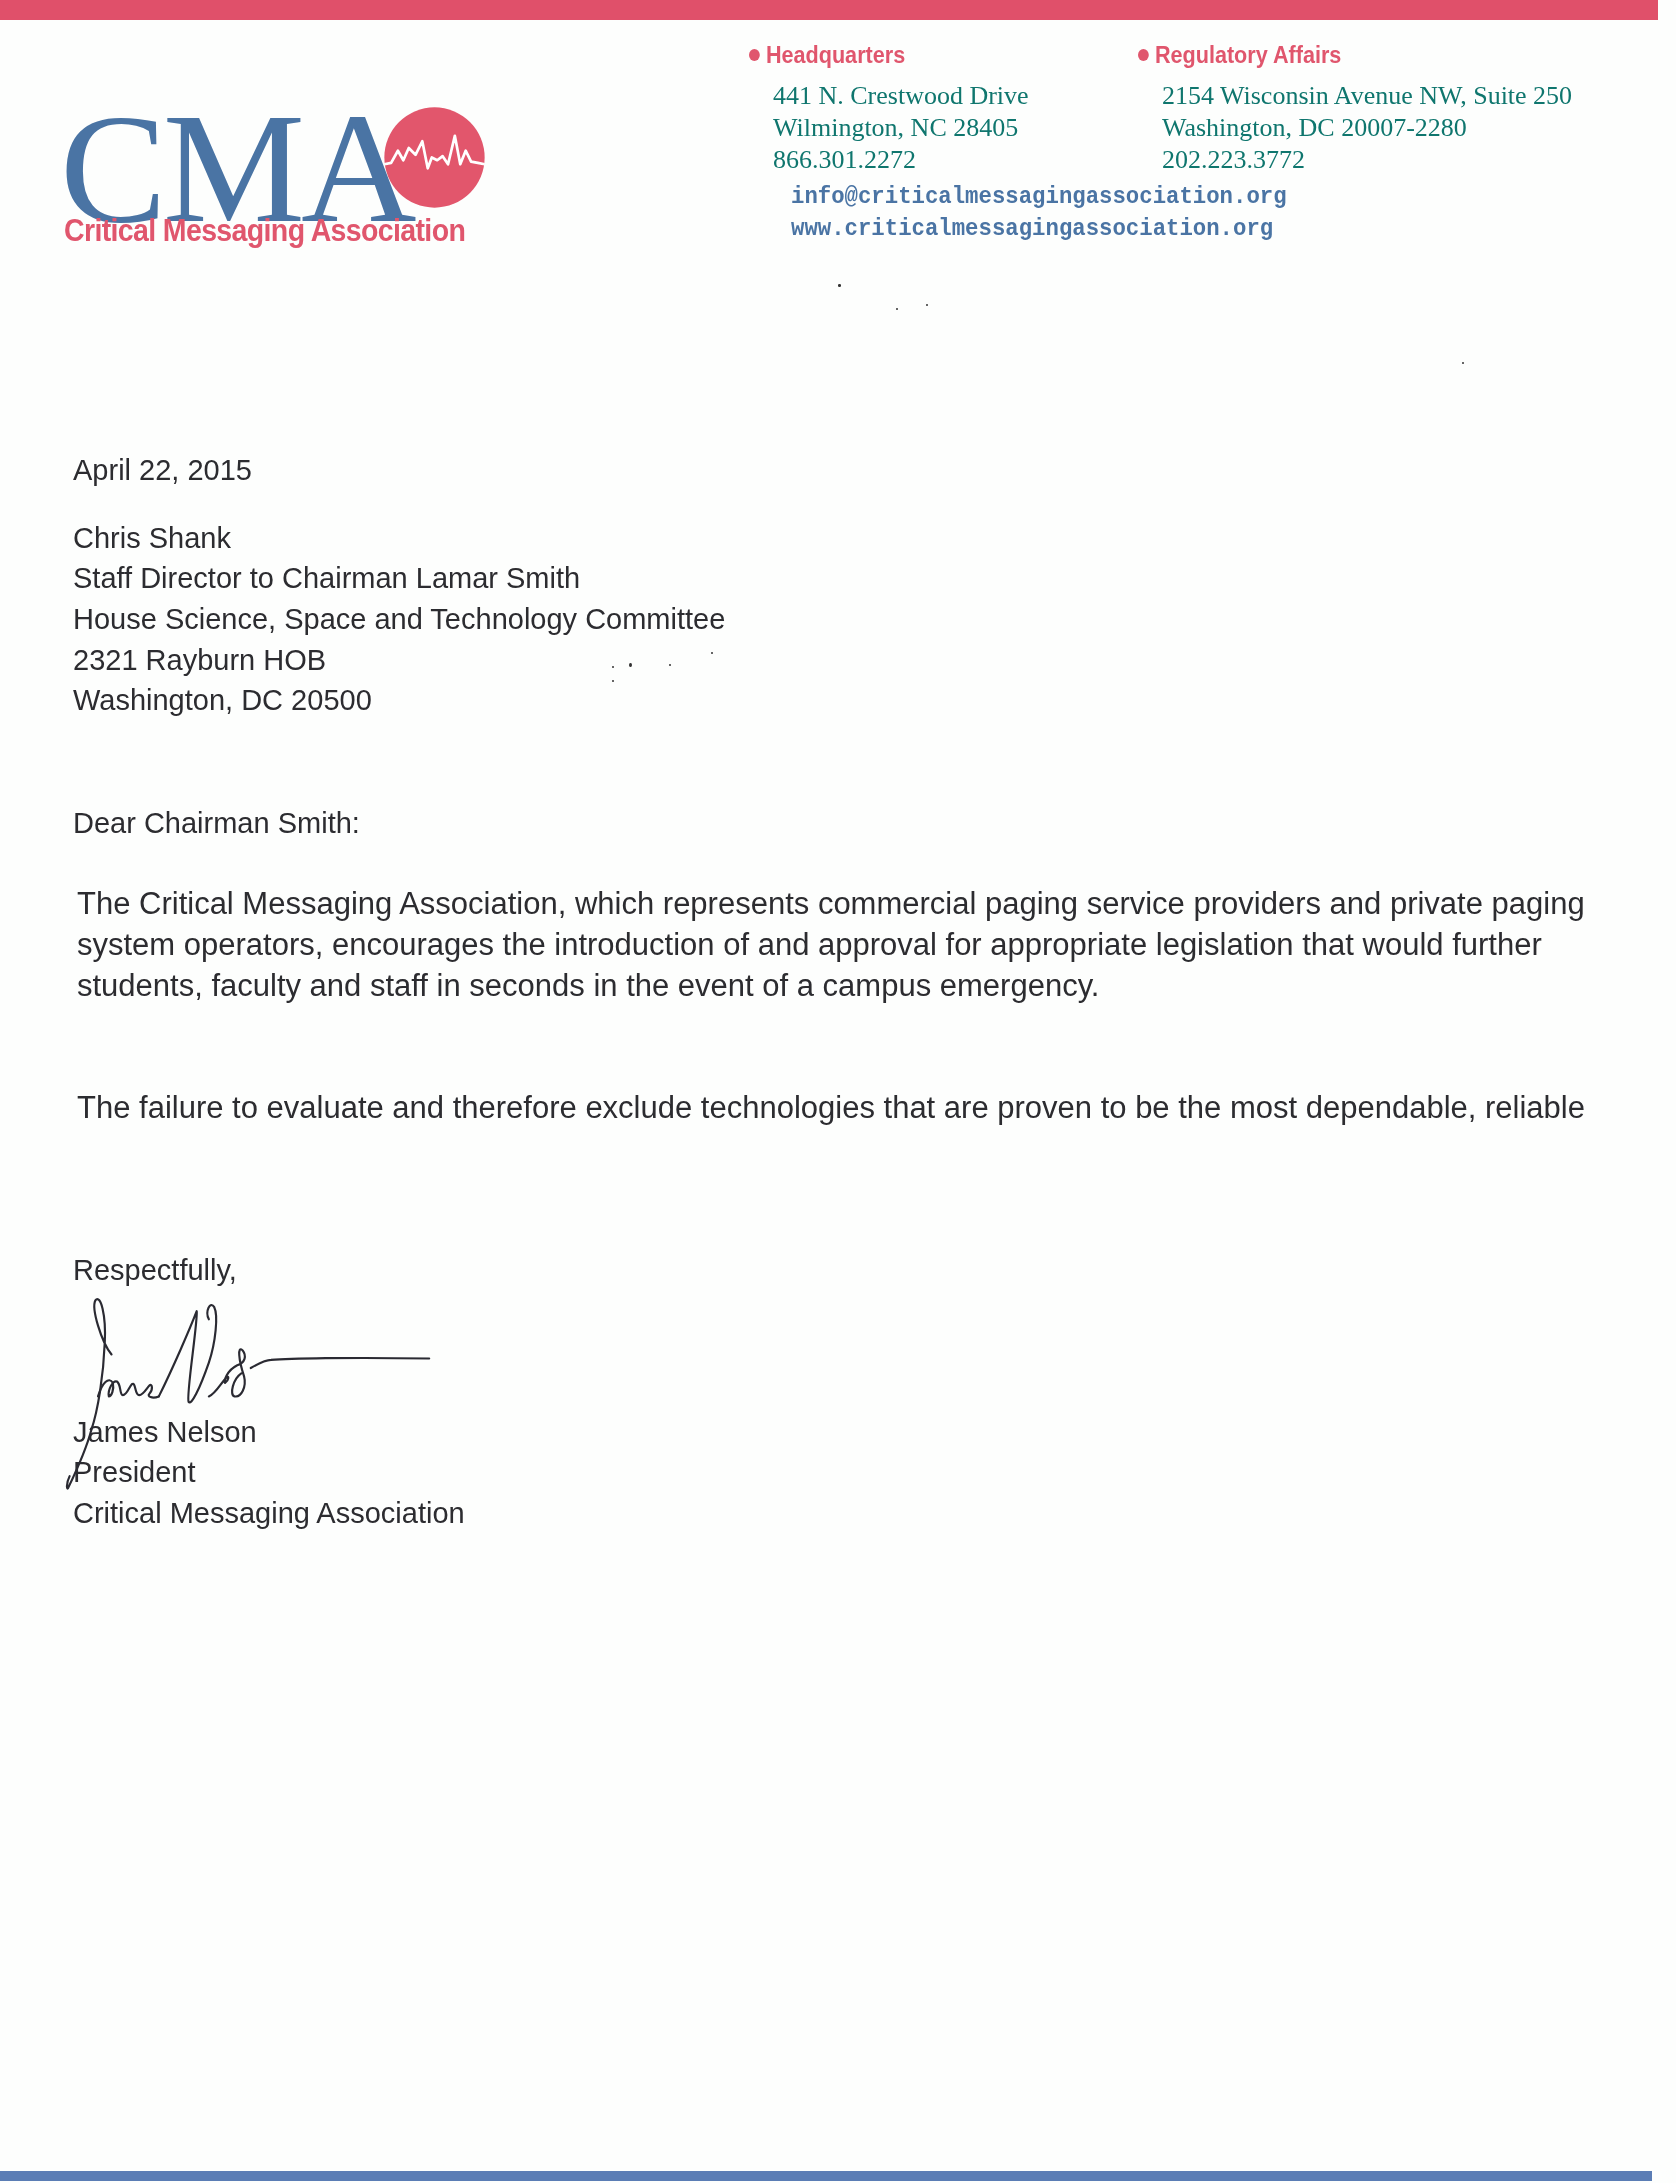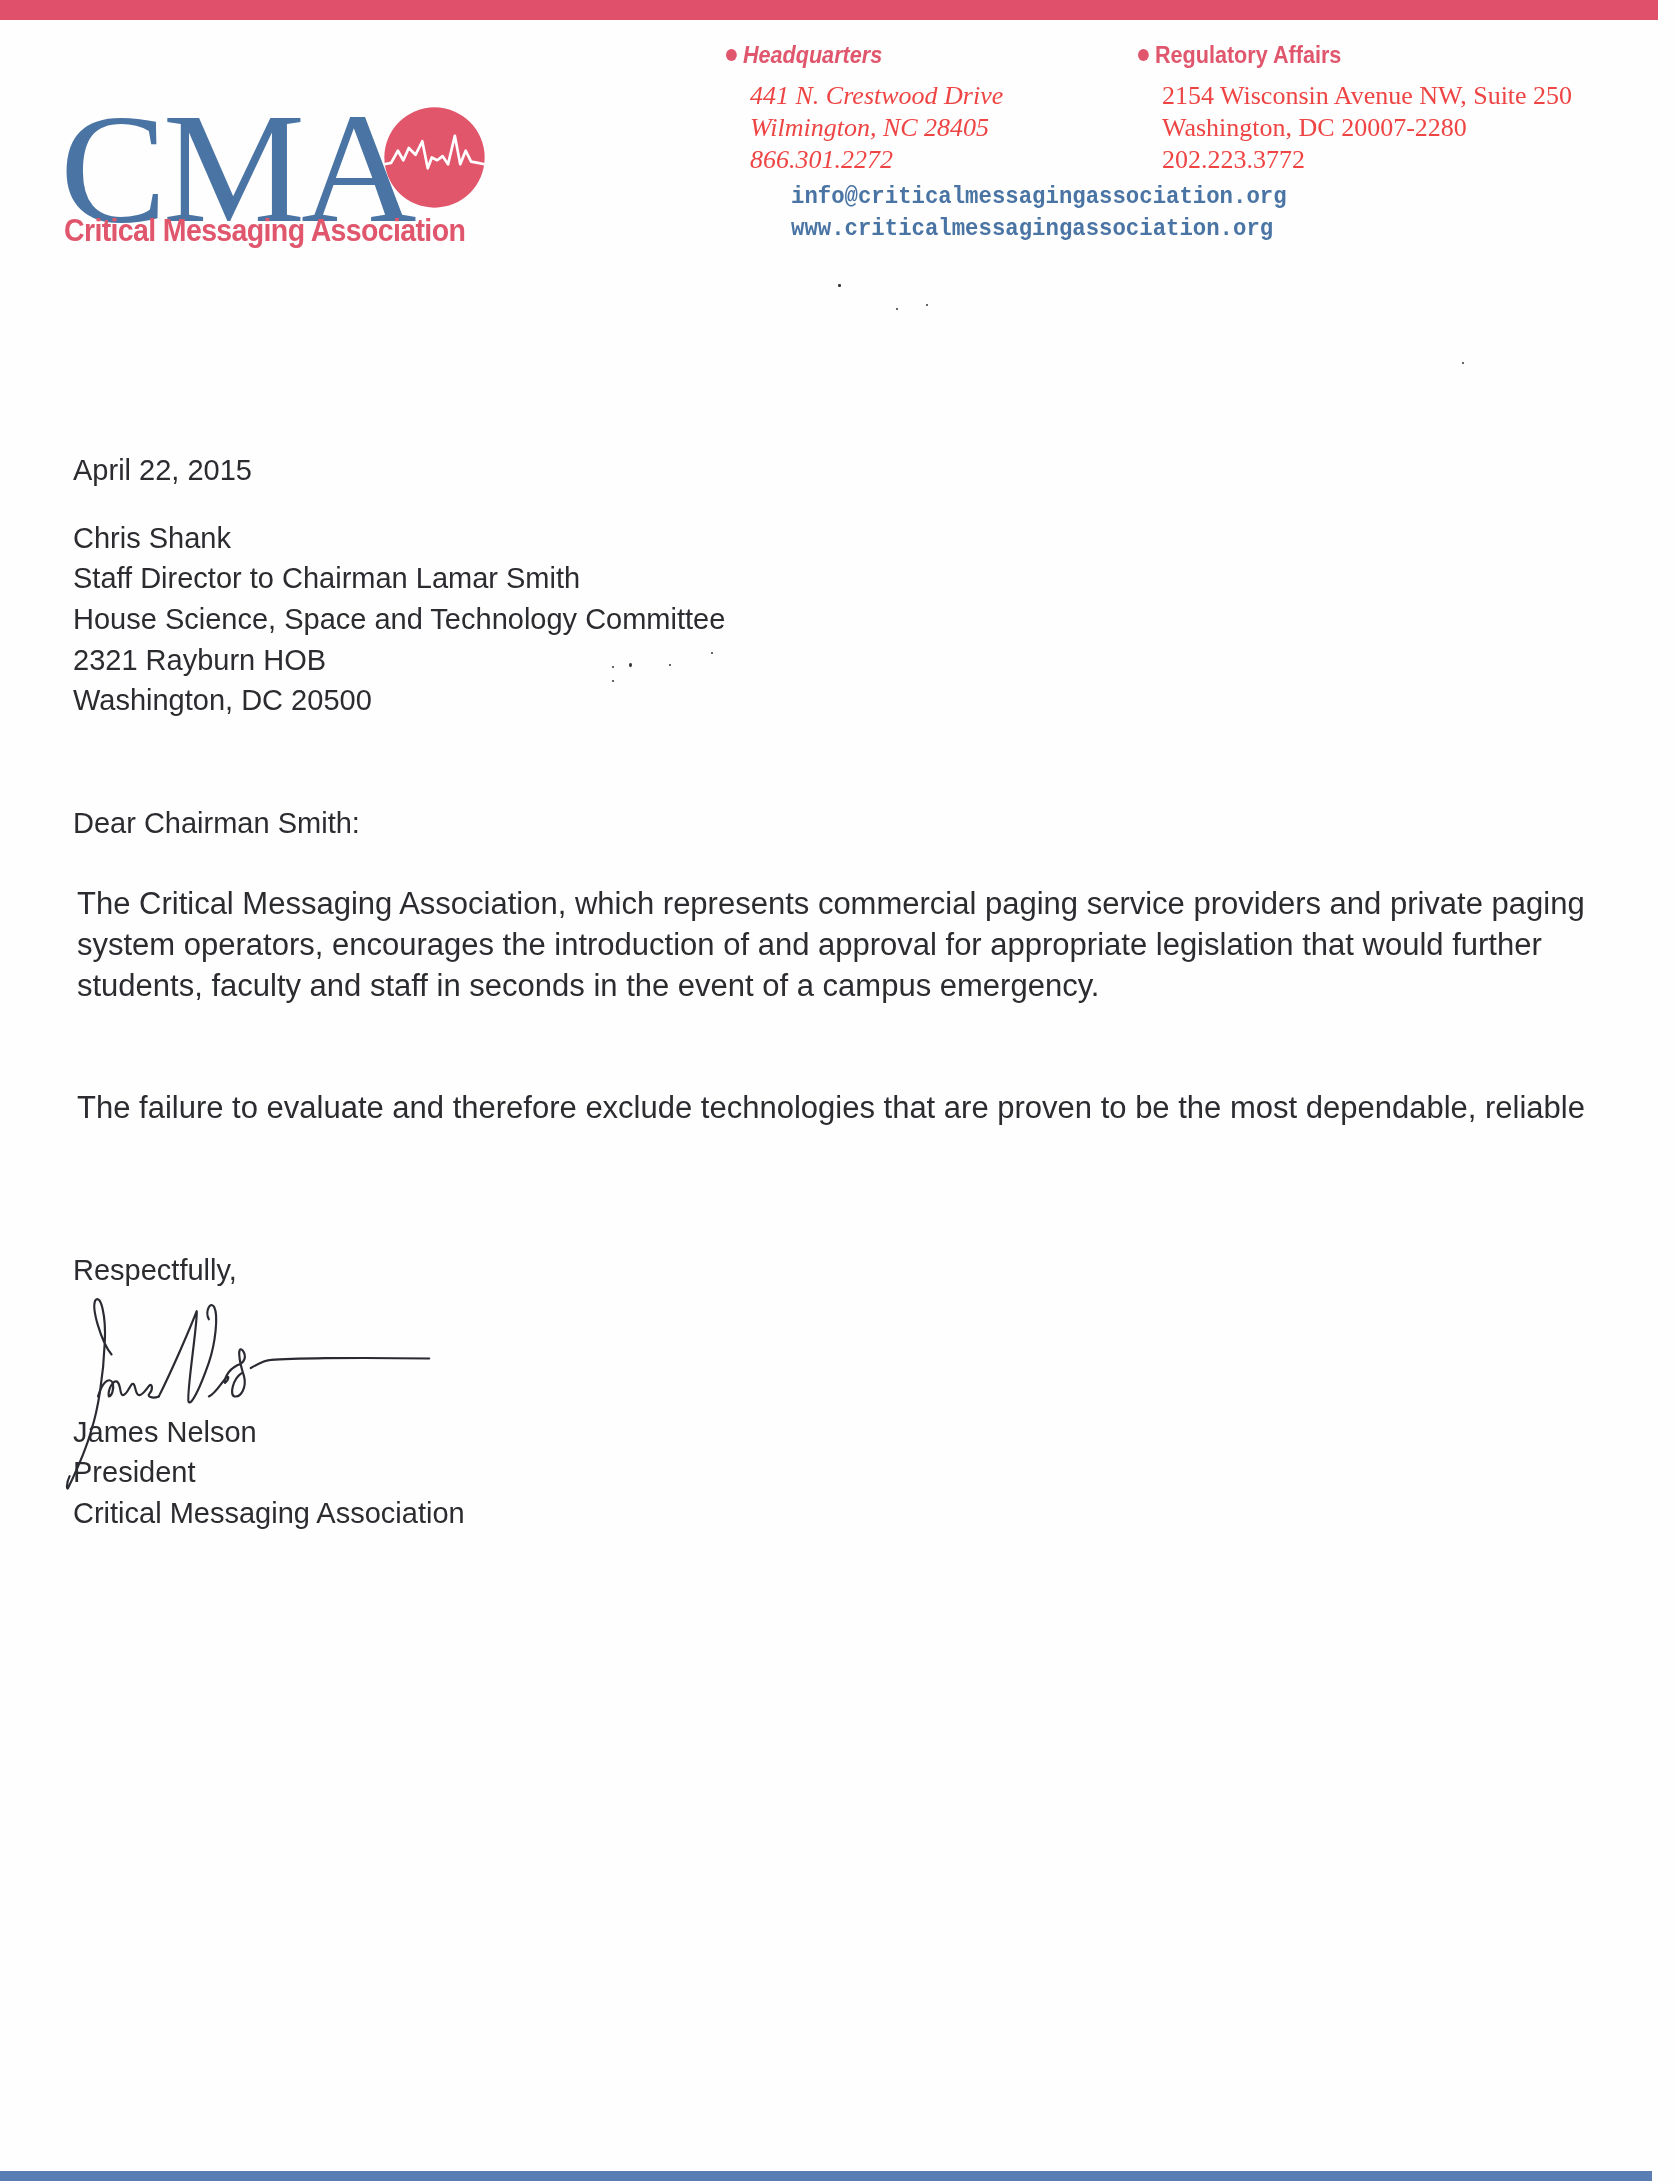--- a/index.html
+++ b/index.html
@@ -28,32 +28,32 @@
     position: absolute; left: 323px; top: 5.4px; width: 103px; height: 103px;
   }
   .logo-sub {
     position: absolute; left: 4px; top: 112px; white-space: nowrap;
     font-family: "Liberation Sans", sans-serif; font-weight: bold;
     font-size: 31px; color: #e0566d; letter-spacing: -0.7px;
     transform: scaleX(0.92); transform-origin: left top;
   }
   
   .contact-col { position: absolute; top: 39px; }
-  .contact-col.hq { left: 726px; font-style: italic; }
+  .contact-col.hq { left: 749px; }
   .contact-col.reg { left: 1138px; }
   .contact-head {
     display: flex; align-items: center; gap: 6.8px;
     font-weight: bold; font-size: 24px; color: #e0566d; height: 31px;
     transform: scaleX(0.9); transform-origin: left top; white-space: nowrap;
   }
   .bullet { width: 12px; height: 12px; border-radius: 50%; background: #e0566d; display: inline-block; }
   .contact-lines { margin-top: 9.5px; padding-left: 24px; }
   .contact-line {
     font-family: "Liberation Serif", serif; font-size: 26px; line-height: 32px;
-    color: #ef4444; white-space: nowrap;
+    color: #0f766e; white-space: nowrap;
   }
   .web-block { position: absolute; left: 791px; top: 181px; font-family: Liberation Mono, monospace; }
   .web-line {
     font-weight: bold; font-size: 24px; line-height: 32px; color: #4a74a4;
     white-space: nowrap; transform: scaleX(0.93); transform-origin: left top;
   }
   
   .letter { position: absolute; left: 73px; top: 0; width: 1555px; color: #2c2c30; }
   .txt { position: absolute; left: 0; font-size: 29px; line-height: 41px; white-space: nowrap; }
   .para { position: absolute; left: 4px; width: 1562px; font-size: 31px; line-height: 41px; }

